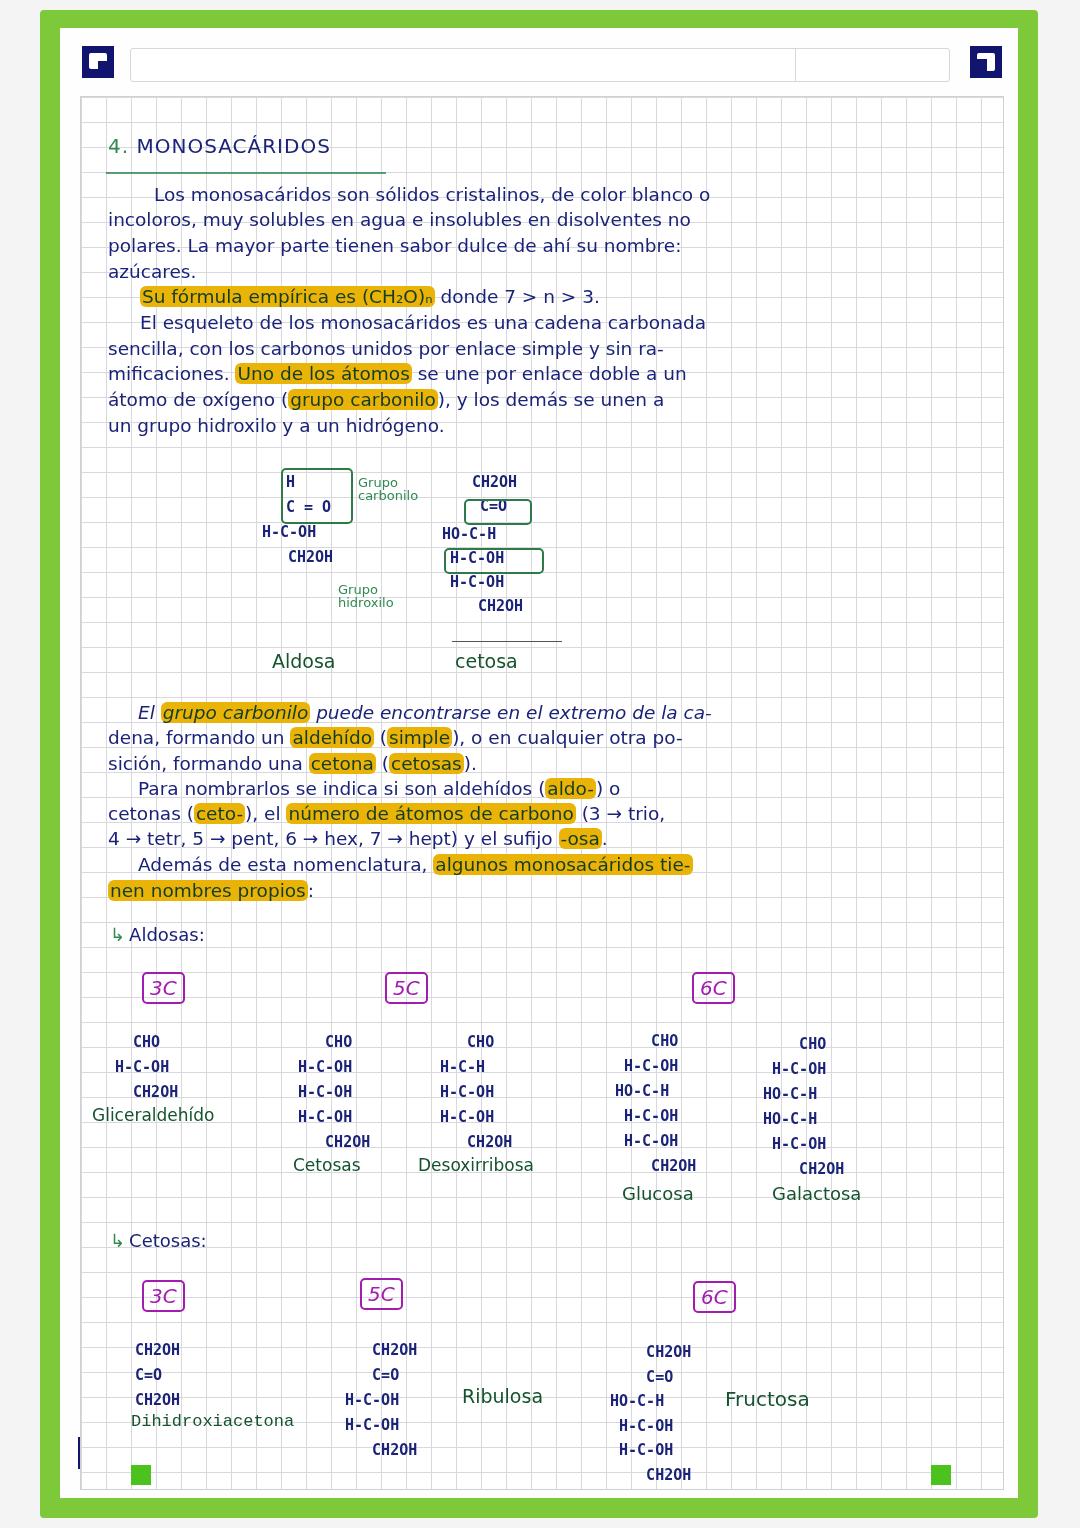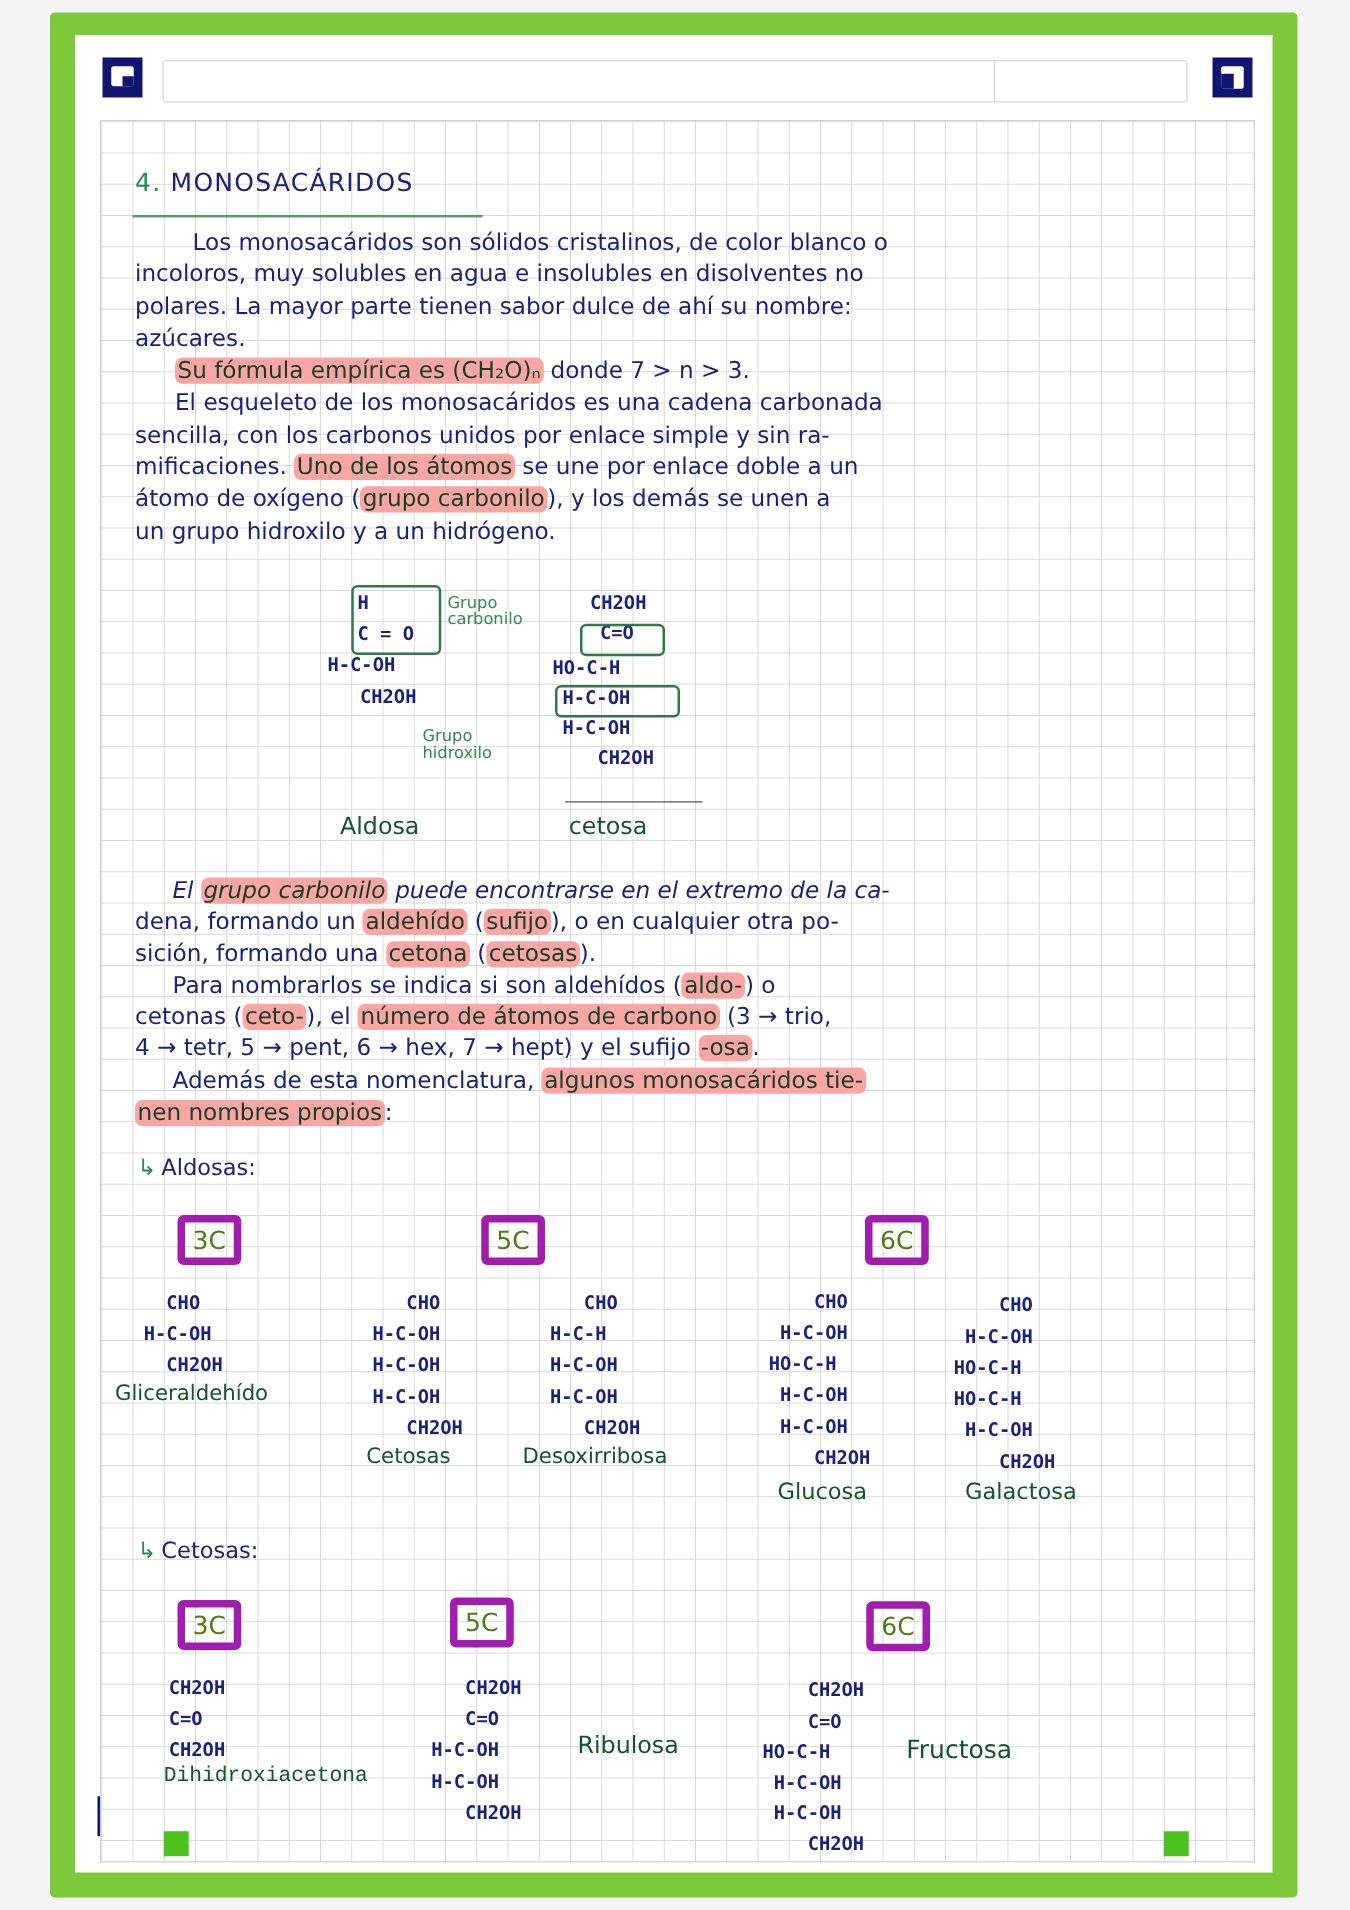--- a/index.html
+++ b/index.html
@@ -30,39 +30,39 @@
     background-color:#fff;
     background-image:
       linear-gradient(to right, #d9d9dd 1px, transparent 1px),
       linear-gradient(to bottom, #d9d9dd 1px, transparent 1px);
     background-size:25px 25px;
     border:1px solid #d0d0d0;
   }
   .greensq { position:absolute; width:20px; height:20px; background:#4cc21e; }
 
   .ink { color:#1b2378; font-family:"DejaVu Sans", sans-serif; }
-  .hl { background:#fca5a5; color:#153d24; border-radius:6px; padding:0 2px; }
+  .hl { background:#eab308; color:#153d24; border-radius:6px; padding:0 2px; }
 
   .heading {
     position:absolute; left:108px; top:134px; font-size:20px; letter-spacing:1px;
   }
   .heading .num { color:#2f8a4f; }
   .heading-rule { position:absolute; left:106px; top:172px; width:280px; height:2px; background:#2f8a4f; opacity:.8; }
 
   .para { position:absolute; font-size:18.5px; line-height:25.5px; white-space:nowrap; }
 
   .chem { position:absolute; font-family:"DejaVu Sans Mono", monospace; font-size:15px; line-height:25px; color:#1b2378; white-space:pre; font-weight:bold; }
   .label { position:absolute; font-size:19px; color:#14532d; white-space:nowrap; }
   .small-label { position:absolute; font-size:13px; color:#2f8a4f; line-height:13px; white-space:nowrap; }
   .box {
     position:absolute; border:2px solid #2f7a48; border-radius:5px;
   }
   .cbox {
-    position:absolute; border:6px solid #a21caf; border-radius:5px; font-size:20px; color:#4d7c0f;
-    padding:0 6px; height:28px; line-height:28px;
+    position:absolute; border:2px solid #a21caf; border-radius:5px; font-size:20px; color:#a21caf;
+    padding:0 6px; height:28px; line-height:28px;font-style:italic;
   }
   .section { position:absolute; font-size:18px; color:#1b2378; }
   .section .arr { color:#2f8a4f; margin-right:4px; }
 </style>
 </head>
 <body>
 
 <div class="frame">
   <div class="inner"></div>
 </div>
@@ -144,21 +144,21 @@
 <div class="small-label" style="left:338px;top:583px;"><span>Grupo</span><br><span>hidroxilo</span></div>
 <div style="position:absolute;left:452px;top:641px;width:110px;height:1px;background:#555;"></div>
 
 <div class="label" style="left:272px;top:650px;">Aldosa</div>
 <div class="label" style="left:455px;top:650px;">cetosa</div>
 
 <div class="para ink" style="left:138px;top:700px;font-style:italic;">
   <span>El </span><span class="hl">grupo carbonilo</span><span> puede encontrarse en el extremo de la ca-</span>
 </div>
 <div class="para ink" style="left:108px;top:725px;">
-  <span>dena, formando un </span><span class="hl">aldehído</span><span> (</span><span class="hl">sufijo</span><span>), o en cualquier otra po-</span>
+  <span>dena, formando un </span><span class="hl">aldehído</span><span> (</span><span class="hl">simple</span><span>), o en cualquier otra po-</span>
 </div>
 <div class="para ink" style="left:108px;top:751px;">
   <span>sición, formando una </span><span class="hl">cetona</span><span> (</span><span class="hl">cetosas</span><span>).</span>
 </div>
 <div class="para ink" style="left:138px;top:776px;">
   <span>Para nombrarlos se indica si son aldehídos (</span><span class="hl">aldo-</span><span>) o</span>
 </div>
 <div class="para ink" style="left:108px;top:801px;">
   <span>cetonas (</span><span class="hl">ceto-</span><span>), el </span><span class="hl">número de átomos de carbono</span><span> (3 → trio,</span>
 </div>

